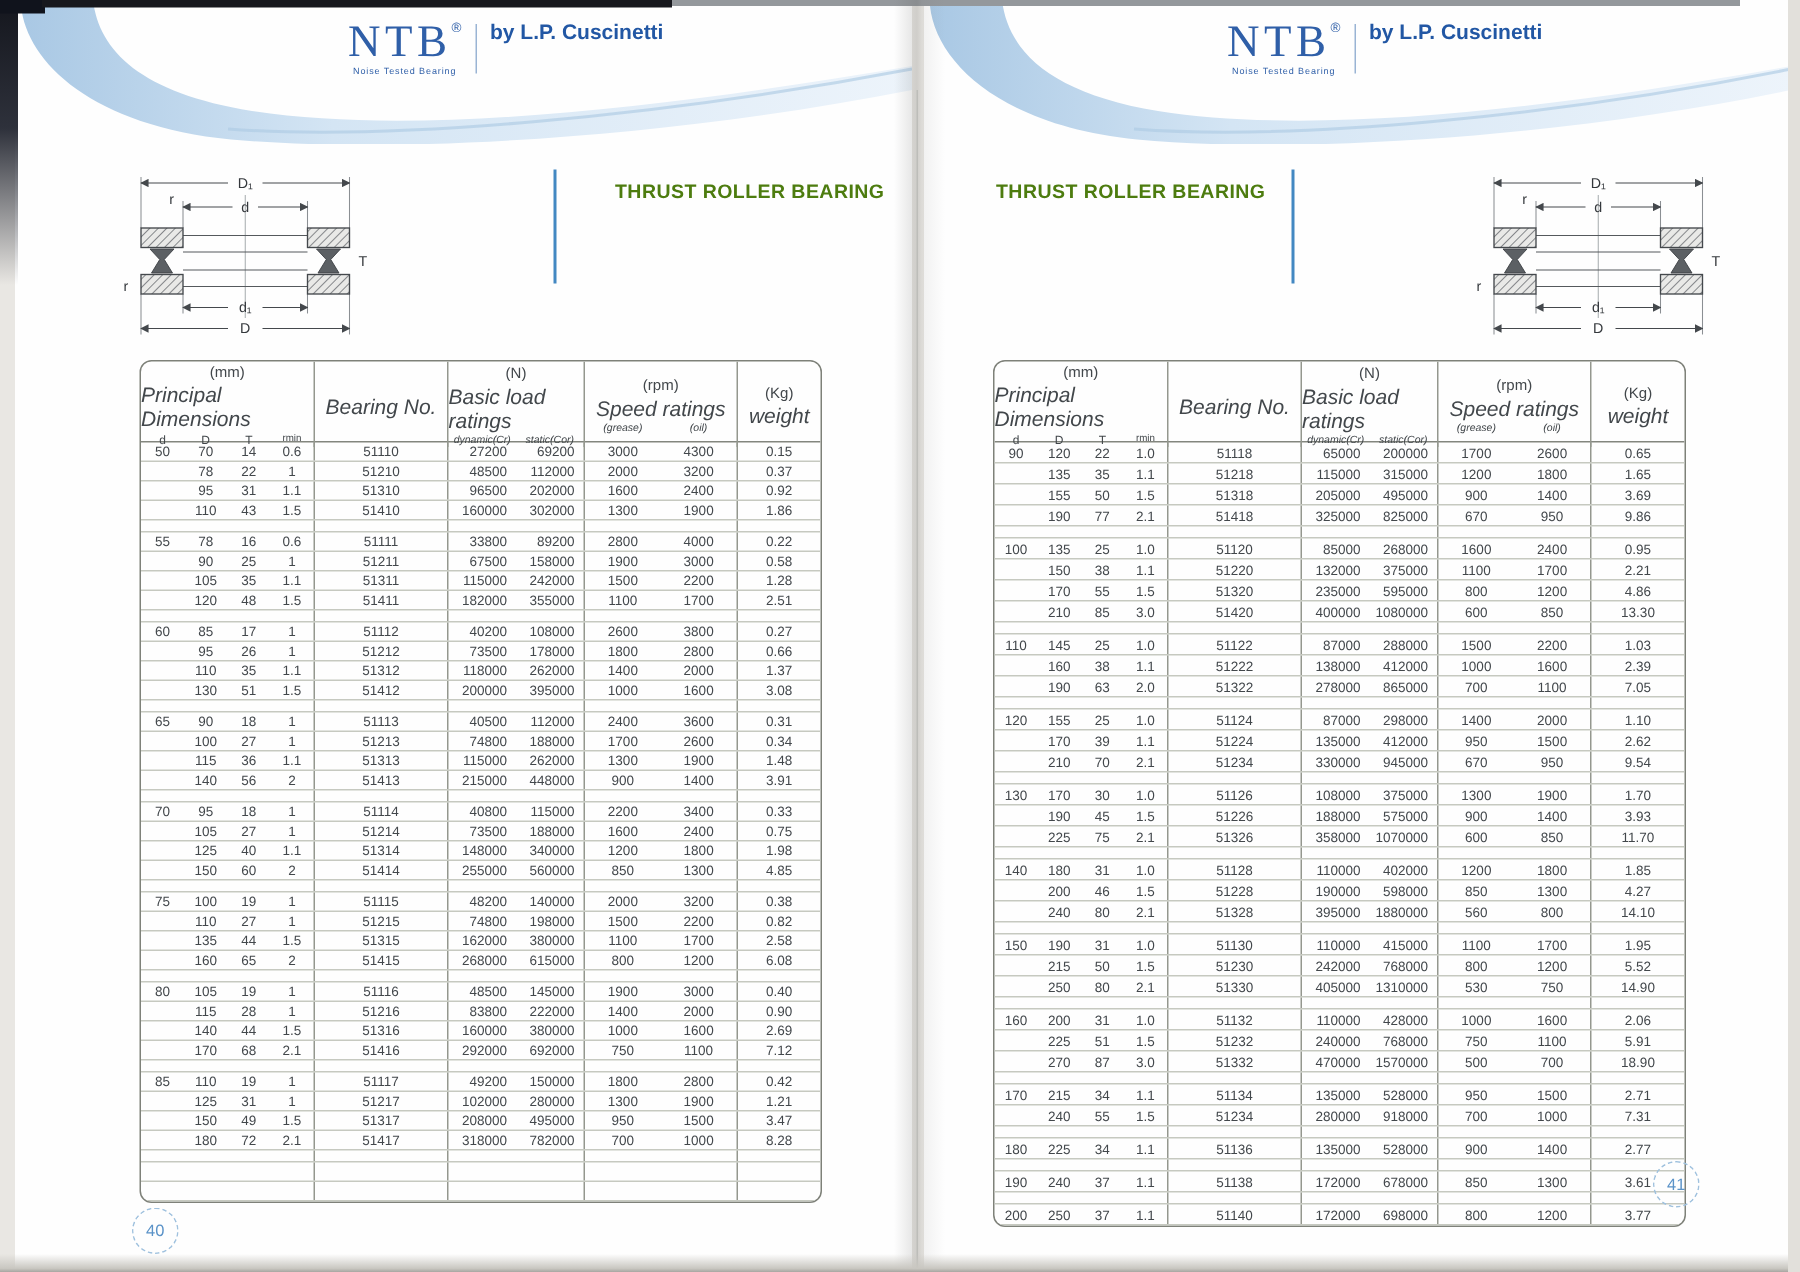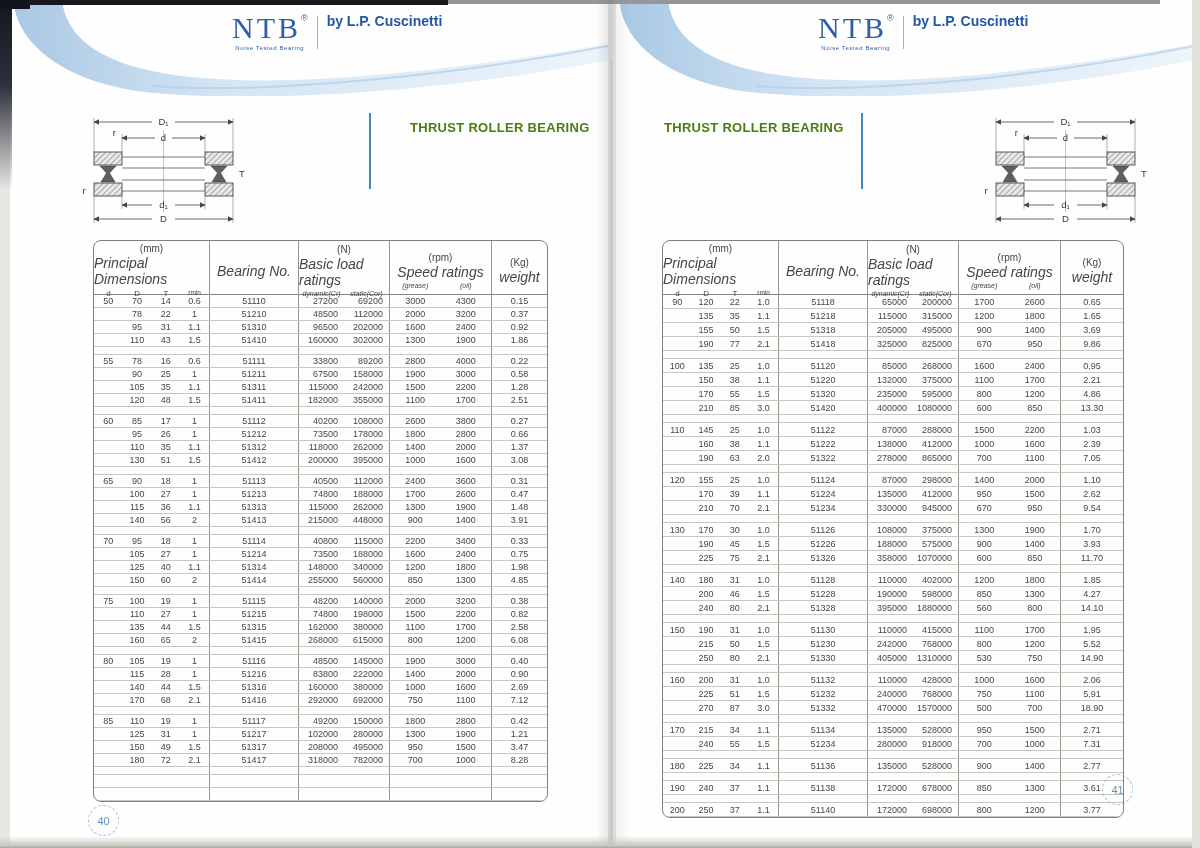--- a/index.html
+++ b/index.html
@@ -569,21 +569,21 @@
             </div>
             <div class="cg loads">
               <span>74800</span>
               <span>188000</span>
             </div>
             <div class="cg speeds">
               <span>1700</span>
               <span>2600</span>
             </div>
             <div class="cg weight">
-              <span>0.47</span>
+              <span>0.34</span>
             </div>
           </div>
           <div class="trow">
             <div class="cg dims">
               <span></span>
               <span>115</span>
               <span>36</span>
               <span>1.1</span>
             </div>
             <div class="cg bearing">

